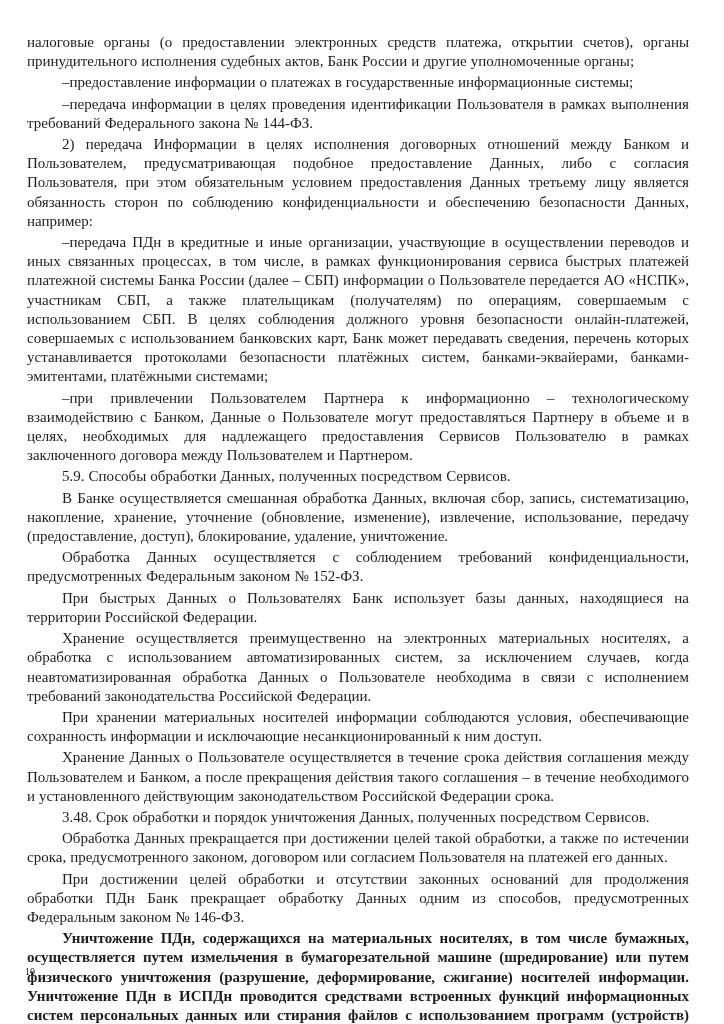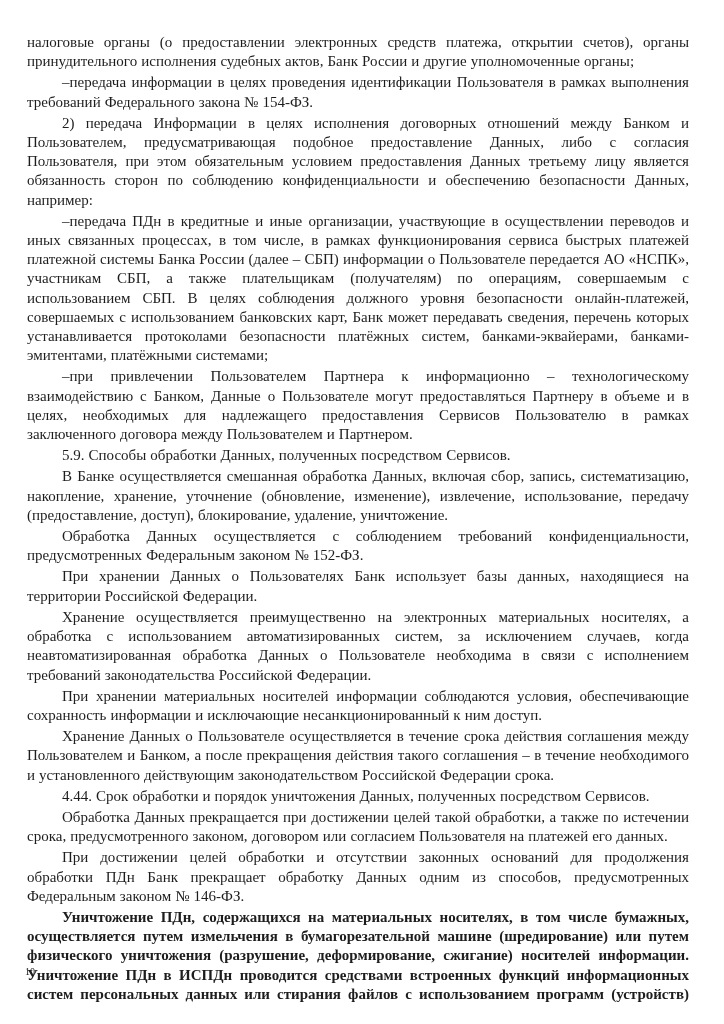--- a/index.html
+++ b/index.html
@@ -49,30 +49,31 @@
     font-size: 10px;
     line-height: 16px;
   }
 </style>
 </head>
 <body>
 
 <div class="page">
   <div class="doc-body">
     <p class="no-indent">налоговые органы (о предоставлении электронных средств платежа, открытии счетов), органы принудительного исполнения судебных актов, Банк России и другие уполномоченные органы;</p>
-    <p>–передача информации в целях проведения идентификации Пользователя в рамках выполнения требований Федерального закона № 154-ФЗ.</p>
+    <p>–предоставление информации о платежах в государственные информационные системы;</p>
+    <p>–передача информации в целях проведения идентификации Пользователя в рамках выполнения требований Федерального закона № 144-ФЗ.</p>
     <p>2) передача Информации в целях исполнения договорных отношений между Банком и Пользователем, предусматривающая подобное предоставление Данных, либо с согласия Пользователя, при этом обязательным условием предоставления Данных третьему лицу является обязанность сторон по соблюдению конфиденциальности и обеспечению безопасности Данных, например:</p>
     <p>–передача ПДн в кредитные и иные организации, участвующие в осуществлении переводов и иных связанных процессах, в том числе, в рамках функционирования сервиса быстрых платежей платежной системы Банка России (далее – СБП) информации о Пользователе передается АО «НСПК», участникам СБП, а также плательщикам (получателям) по операциям, совершаемым с использованием СБП. В целях соблюдения должного уровня безопасности онлайн-платежей, совершаемых с использованием банковских карт, Банк может передавать сведения, перечень которых устанавливается протоколами безопасности платёжных систем, банками-эквайерами, банками-эмитентами, платёжными системами;</p>
     <p>–при привлечении Пользователем Партнера к информационно – технологическому взаимодействию с Банком, Данные о Пользователе могут предоставляться Партнеру в объеме и в целях, необходимых для надлежащего предоставления Сервисов Пользователю в рамках заключенного договора между Пользователем и Партнером.</p>
     <p>5.9. Способы обработки Данных, полученных посредством Сервисов.</p>
     <p>В Банке осуществляется смешанная обработка Данных, включая сбор, запись, систематизацию, накопление, хранение, уточнение (обновление, изменение), извлечение, использование, передачу (предоставление, доступ), блокирование, удаление, уничтожение.</p>
     <p>Обработка Данных осуществляется с соблюдением требований конфиденциальности, предусмотренных Федеральным законом № 152-ФЗ.</p>
-    <p>При хранении Данных о Пользователях Банк использует базы данных, находящиеся на территории Российской Федерации.</p>
+    <p>При быстрых Данных о Пользователях Банк использует базы данных, находящиеся на территории Российской Федерации.</p>
     <p>Хранение осуществляется преимущественно на электронных материальных носителях, а обработка с использованием автоматизированных систем, за исключением случаев, когда неавтоматизированная обработка Данных о Пользователе необходима в связи с исполнением требований законодательства Российской Федерации.</p>
     <p>При хранении материальных носителей информации соблюдаются условия, обеспечивающие сохранность информации и исключающие несанкционированный к ним доступ.</p>
     <p>Хранение Данных о Пользователе осуществляется в течение срока действия соглашения между Пользователем и Банком, а после прекращения действия такого соглашения – в течение необходимого и установленного действующим законодательством Российской Федерации срока.</p>
-    <p>4.44. Срок обработки и порядок уничтожения Данных, полученных посредством Сервисов.</p>
+    <p>3.48. Срок обработки и порядок уничтожения Данных, полученных посредством Сервисов.</p>
     <p>Обработка Данных прекращается при достижении целей такой обработки, а также по истечении срока, предусмотренного законом, договором или согласием Пользователя на платежей его данных.</p>
     <p>При достижении целей обработки и отсутствии законных оснований для продолжения обработки ПДн Банк прекращает обработку Данных одним из способов, предусмотренных Федеральным законом № 146-ФЗ.</p>
     <p class="fill-last">Уничтожение ПДн, содержащихся на материальных носителях, в том числе бумажных, осуществляется путем измельчения в бумагорезательной машине (шредирование) или путем физического уничтожения (разрушение, деформирование, сжигание) носителей информации. Уничтожение ПДн в ИСПДн проводится средствами встроенных функций информационных систем персональных данных или стирания файлов с использованием программ (устройств)</p>
   </div>
   <div class="page-number">10</div>
 </div>
 
 </body></html>

